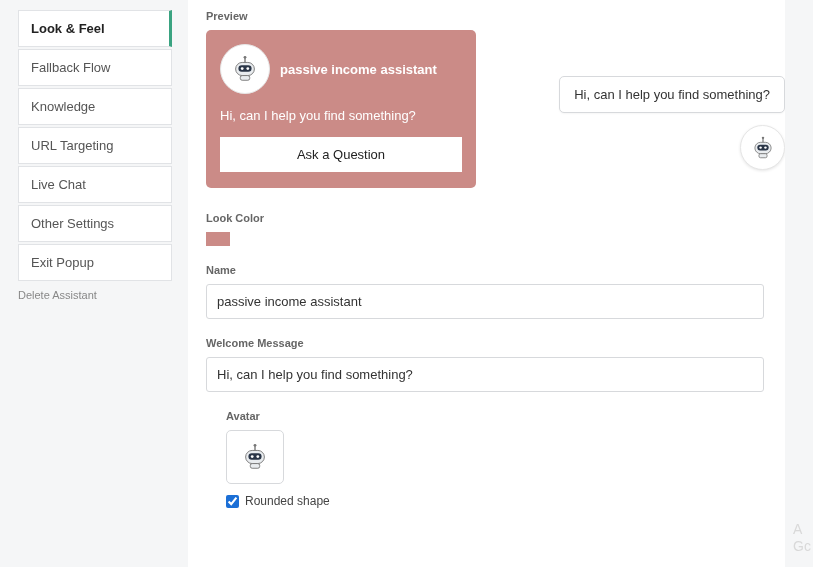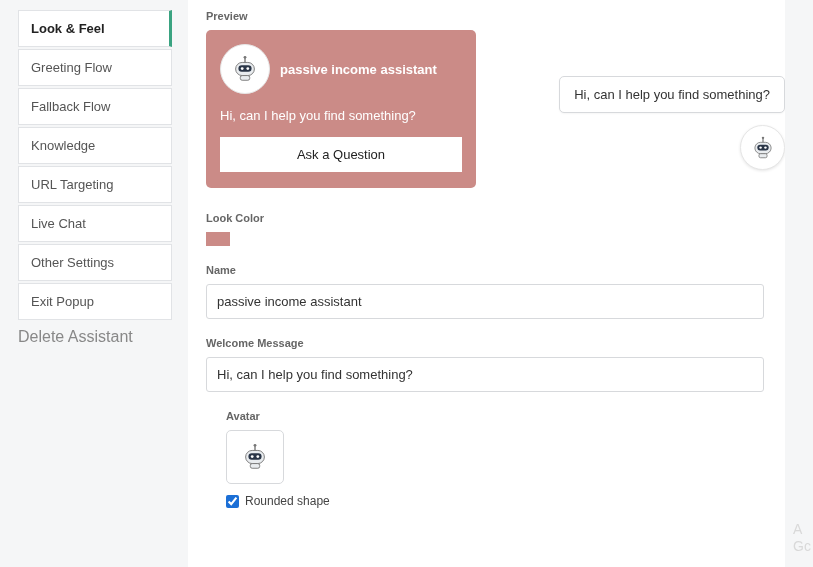--- a/index.html
+++ b/index.html
@@ -31,21 +31,21 @@
     color: #555;
     cursor: pointer;
     position: relative;
   }
   .nav-item.active {
     color: #222;
     font-weight: 600;
     border-right: 3px solid #3aa381;
   }
   .delete-link {
-    font-size: 16px;
+    font-size: 11px;
     color: #888;
     margin-top: 8px;
     cursor: pointer;
   }
   .main {
     flex: 1;
     background: #fff;
     padding: 10px 18px 10px 18px;
     overflow: hidden;
     position: relative;
@@ -202,21 +202,20 @@
     line-height: 1.2;
     text-align: left;
   }
 </style>
 </head>
 <body>
 
 <div class="page">
   <div class="sidebar">
     <div class="nav-item active"><span>Look &amp; Feel</span></div>
-    <div class="nav-item"><span>Greeting Flow</span></div>
     <div class="nav-item"><span>Fallback Flow</span></div>
     <div class="nav-item"><span>Knowledge</span></div>
     <div class="nav-item"><span>URL Targeting</span></div>
     <div class="nav-item"><span>Live Chat</span></div>
     <div class="nav-item"><span>Other Settings</span></div>
     <div class="nav-item"><span>Exit Popup</span></div>
     <div class="delete-link">Delete Assistant</div>
   </div>
 
   <div class="main">

